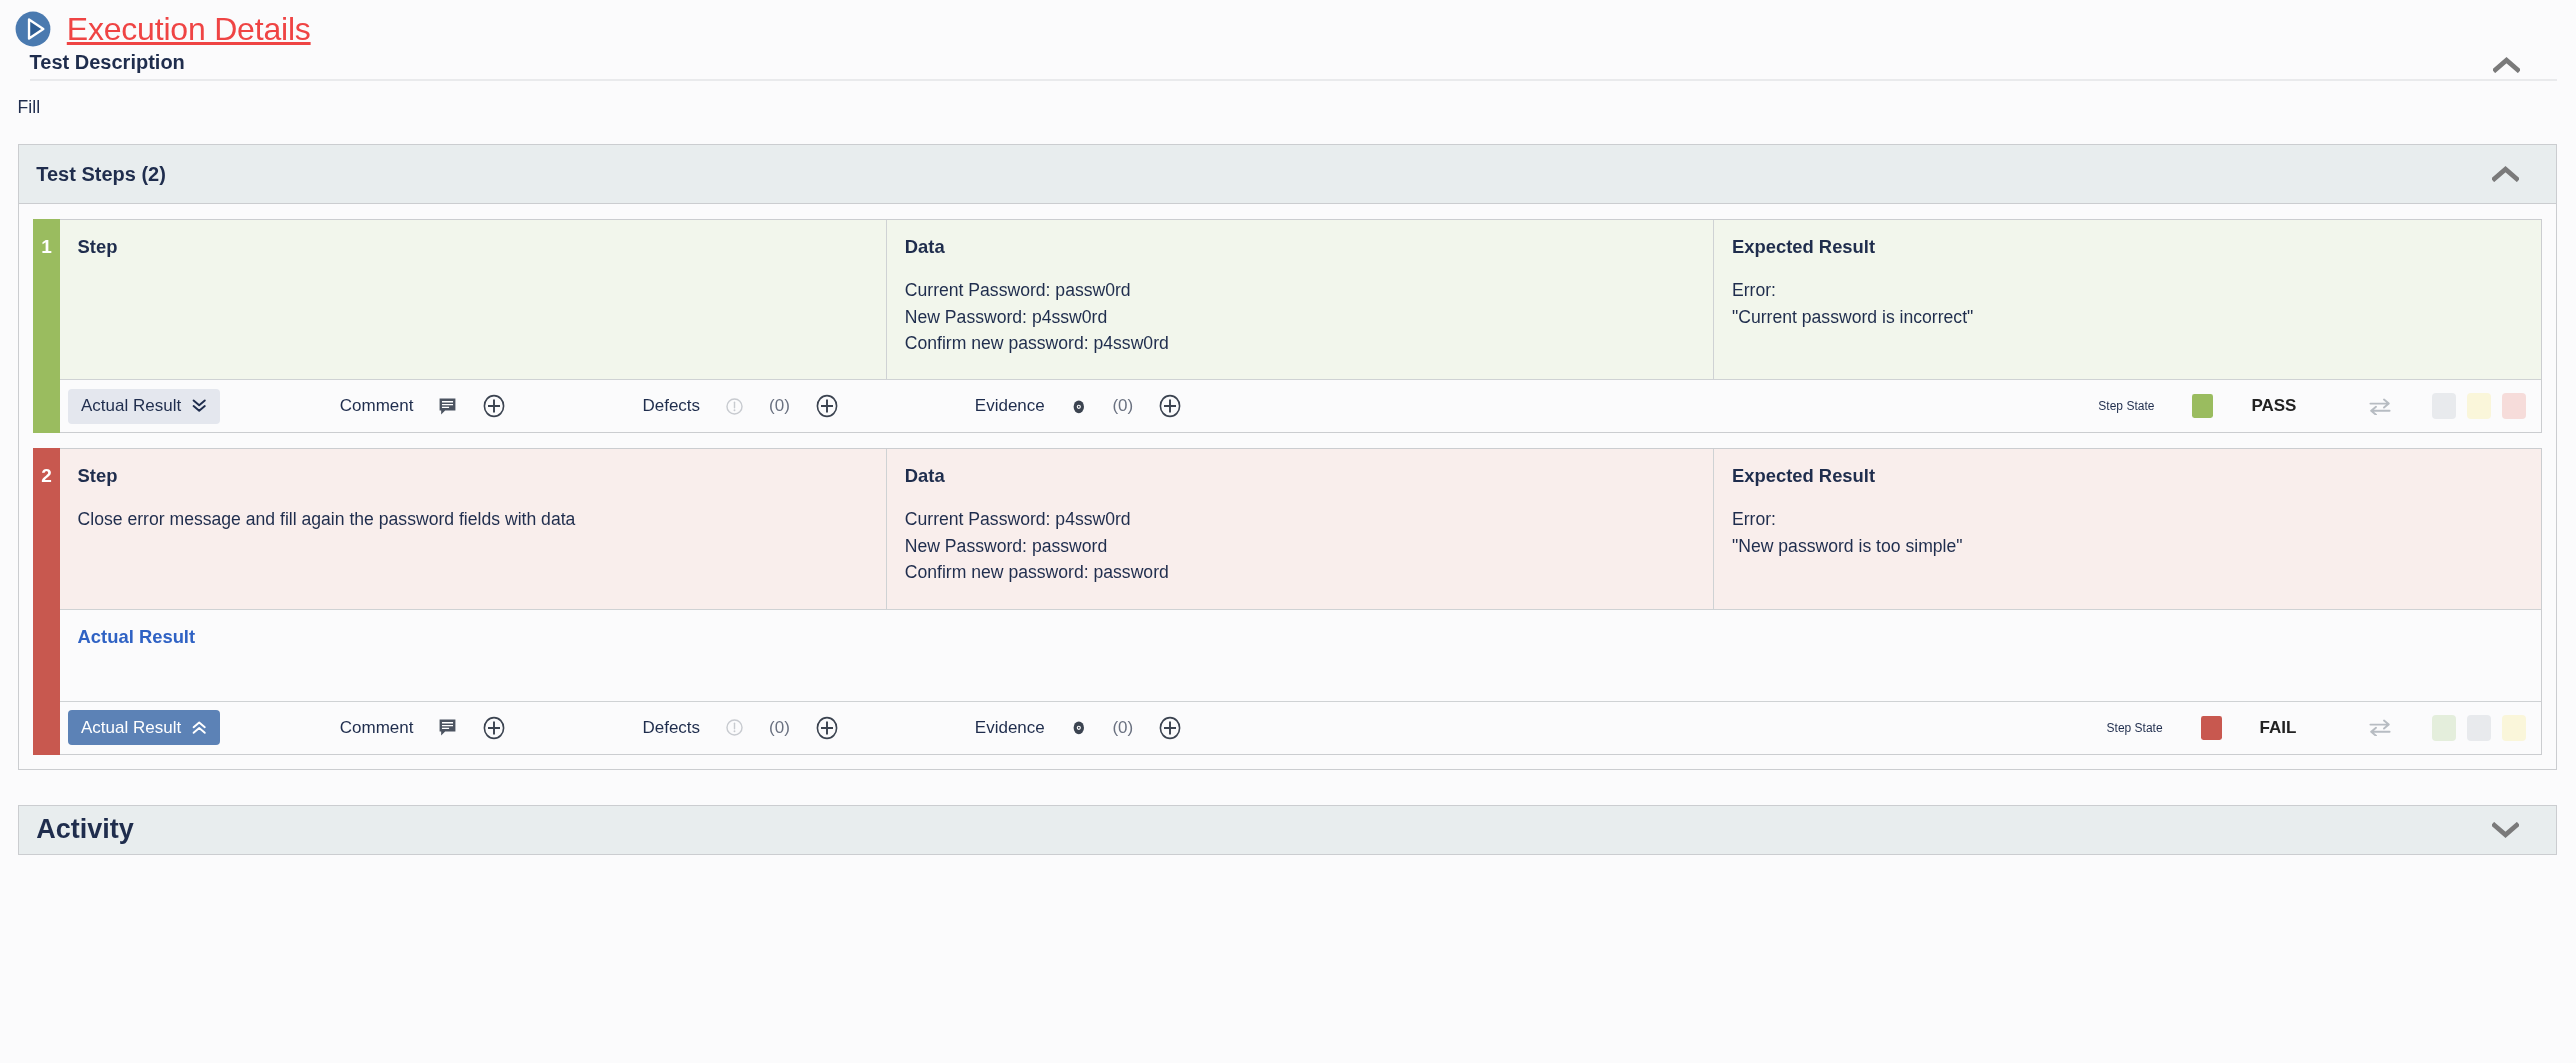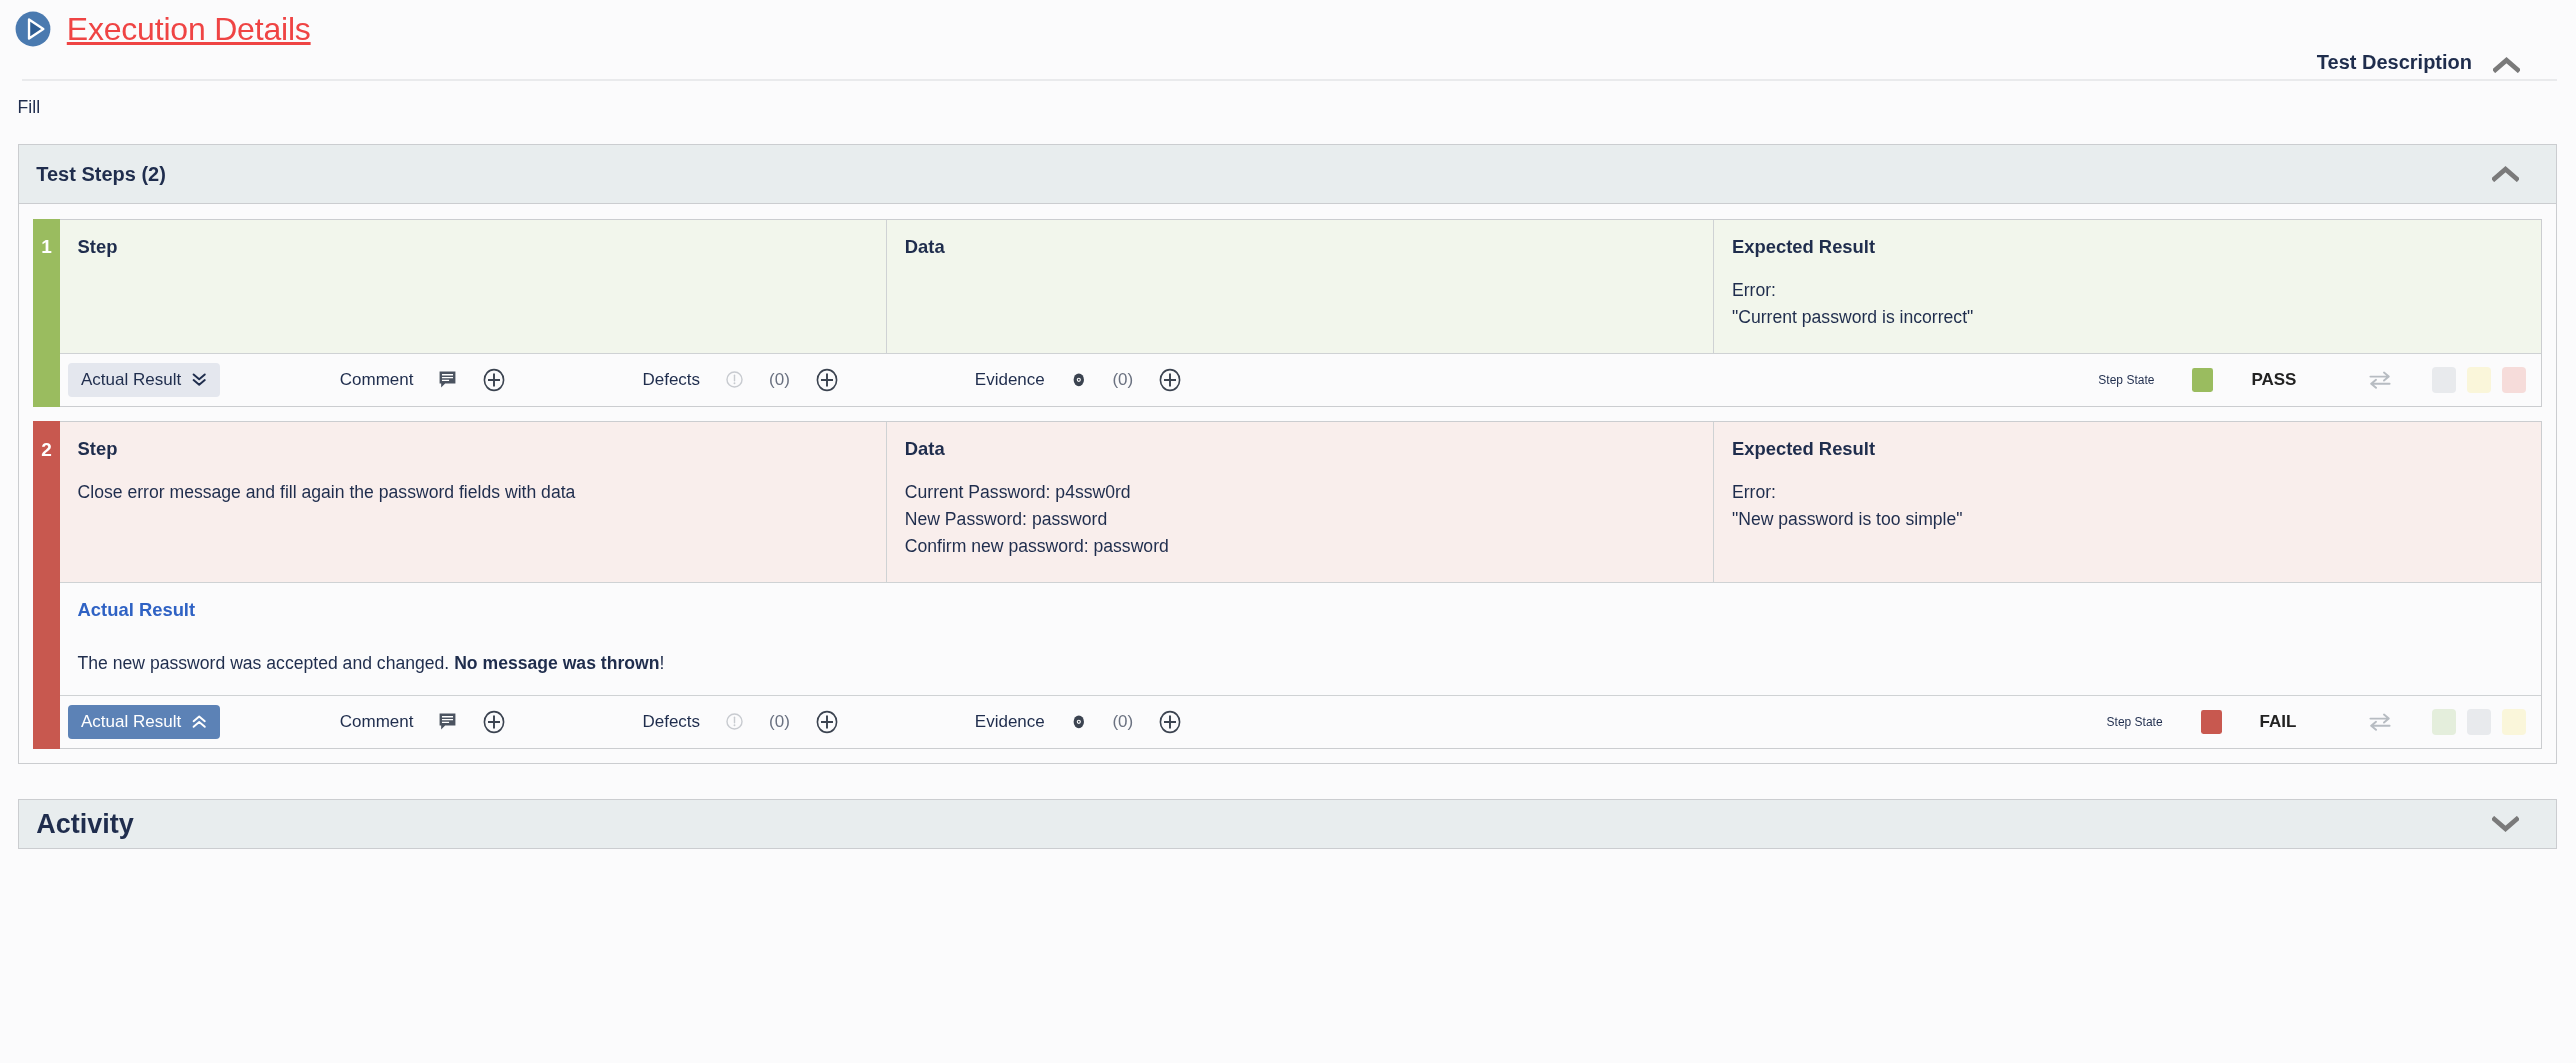--- a/index.html
+++ b/index.html
@@ -36,25 +36,24 @@
     text-decoration: underline;
   }
 
   
   .section { padding: 0 19px 0 17.6px; }
 
   
   .desc-head {
     display: flex;
     align-items: flex-end;
-    justify-content: flex-end;
+    justify-content: space-between;
     padding: 0 0 6.4px 0;
     border-bottom: 2.4px solid #e9eaec;
-    margin: 0 0 0 4px;
-    gap: 21px;
+    margin: 0 0 0 12px;
   }
   .desc-title {
     font-size: 20px;
     font-weight: bold;
     color: #1f2d4d;
     line-height: 1.1;
   }
   .chev {
     color: #7a7a7a;
     font-size: 0;
@@ -277,20 +276,23 @@
 
       <div class="step">
         <div class="step-num num-pass">1</div>
         <div class="step-main">
           <div class="cols pass">
             <div class="col">
               <div class="col-title">Step</div>
             </div>
             <div class="col">
               <div class="col-title">Data</div>
+              <div class="col-text" style="white-space:pre-line">Current Password: passw0rd
+New Password: p4ssw0rd
+Confirm new password: p4ssw0rd</div>
             </div>
             <div class="col">
               <div class="col-title">Expected Result</div>
               <div class="col-text" style="white-space:pre-line">Error:
 "Current password is incorrect"</div>
             </div>
           </div>
 
           <div class="actionbar">
             <div class="ar-btn collapsed">
@@ -394,21 +396,20 @@
             </div>
             <div class="col">
               <div class="col-title">Expected Result</div>
               <div class="col-text" style="white-space:pre-line">Error:
 "New password is too simple"</div>
             </div>
           </div>
 
           <div class="actual-block">
             <div class="actual-title">Actual Result</div>
-            <div class="actual-text"><span>The new password was accepted and changed. </span><b>No message was thrown</b><span>!</span></div>
           </div>
 
           <div class="actionbar">
             <div class="ar-btn expanded">
               <span>Actual Result</span>
               <span class="icon-inline">
                 <svg width="14.4" height="16" viewBox="0 0 18 20">
                     <path d="M2 9 L9 3 L16 9 M2 16 L9 10 L16 16" fill="none" stroke="#ffffff" stroke-width="2.4" stroke-linecap="round" stroke-linejoin="round"></path>
                   </svg>
               </span>

